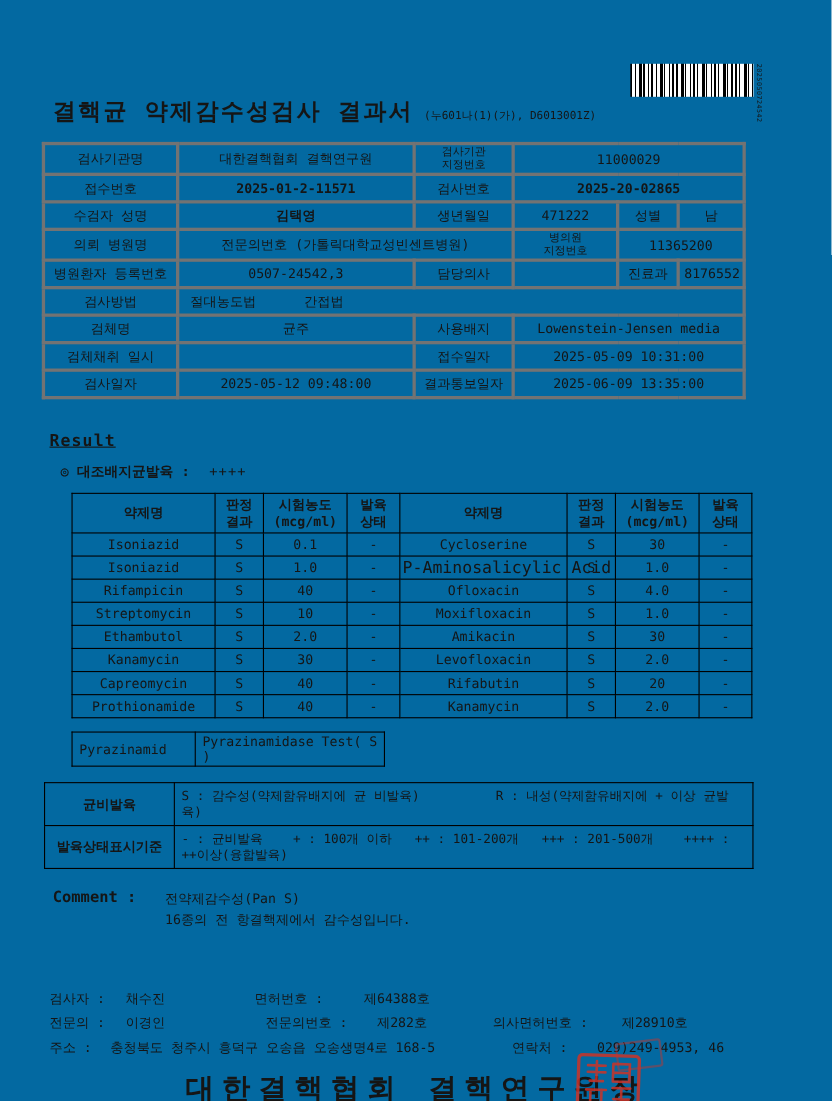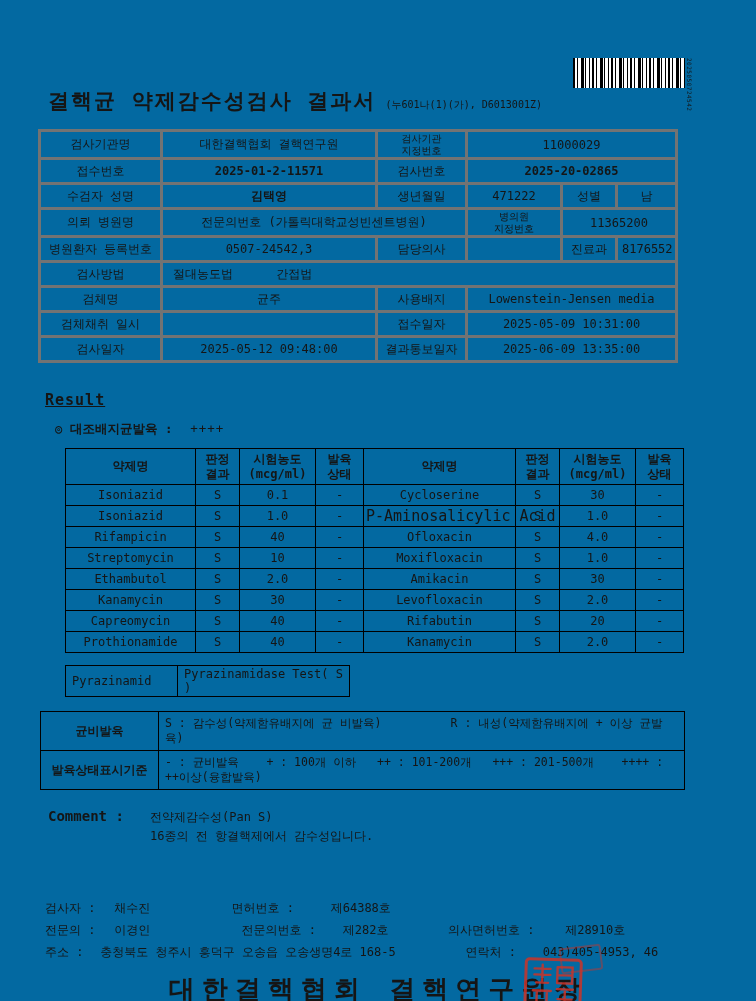--- a/index.html
+++ b/index.html
@@ -329,21 +329,21 @@
       <span style="width:120px">이경인</span>
       <span style="width:94px">전문의번호 :</span>
       <span style="width:98px">제282호</span>
       <span style="width:110px">의사면허번호 :</span>
       <span>제28910호</span>
     </div>
     <div class="f-line">
       <span style="width:48px">주소 :</span>
       <span style="width:358px">충청북도 청주시 흥덕구 오송읍 오송생명4로 168-5</span>
       <span style="width:70px">연락처 :</span>
-      <span>043)405-4953, 46</span>
+      <span>029)249-4953, 46</span>
     </div>
 
     <div class="institute-line">
       <span class="institute-name">대한결핵협회  결핵연구원장</span>
       <div class="stamp">
         <svg viewBox="0 0 52 50" xmlns="http://www.w3.org/2000/svg">
           <g stroke="#cc3328" stroke-width="2.4" fill="none" stroke-linecap="round">
             <path d="M7 8 h16 M15 4 v18 M7 14 h16 M9 22 h12"></path>
             <path d="M30 6 v16 M30 6 h15 v16 h-15 M30 14 h15"></path>
             <path d="M6 30 h18 M10 30 v14 M20 30 v14 M6 44 h18"></path>

